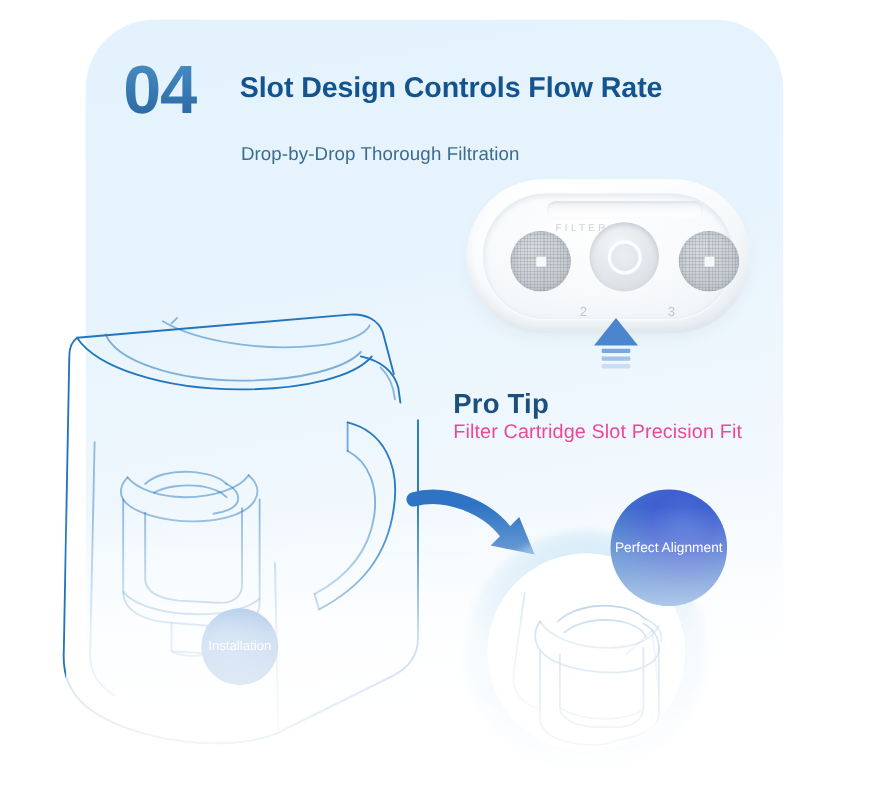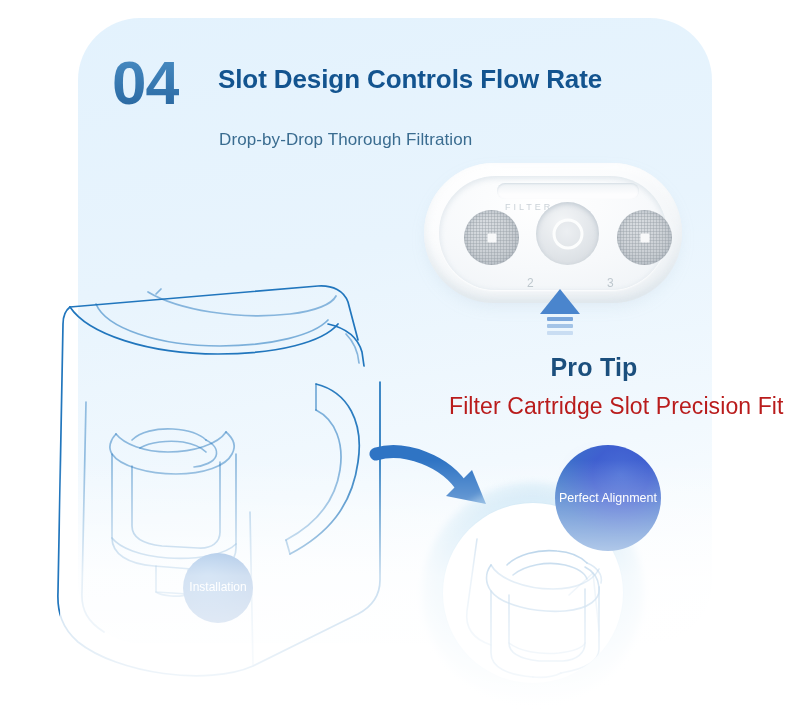--- a/index.html
+++ b/index.html
@@ -189,34 +189,34 @@
     background: #4a85cd;
     border-radius: 1px;
   }
   .up-arrow .bar.b1 { top: 28px; opacity: 0.70; }
   .up-arrow .bar.b2 { top: 35px; opacity: 0.45; }
   .up-arrow .bar.b3 { top: 42px; opacity: 0.22; }
 
   
   .protip {
     position: absolute;
-    left: 449px; top: 353px;
+    left: 412px; top: 353px;
     width: 290px;
-    text-align: center;
+    text-align: left;
   }
   .protip-title {
     font-size: 25px;
     font-weight: bold;
     color: #1b4f7d;
     letter-spacing: 0.2px;
   }
   .protip-sub {
-    margin-top: 11px;
-    font-size: 23px;
-    color: #b91c1c;
+    margin-top: 0;
+    font-size: 18px;
+    color: #ec4899;
     white-space: nowrap;
     letter-spacing: 0.1px;
   }
 
   
   .pitcher {
     position: absolute;
     left: 28px; top: 262px;
     width: 400px; height: 430px;
   }

